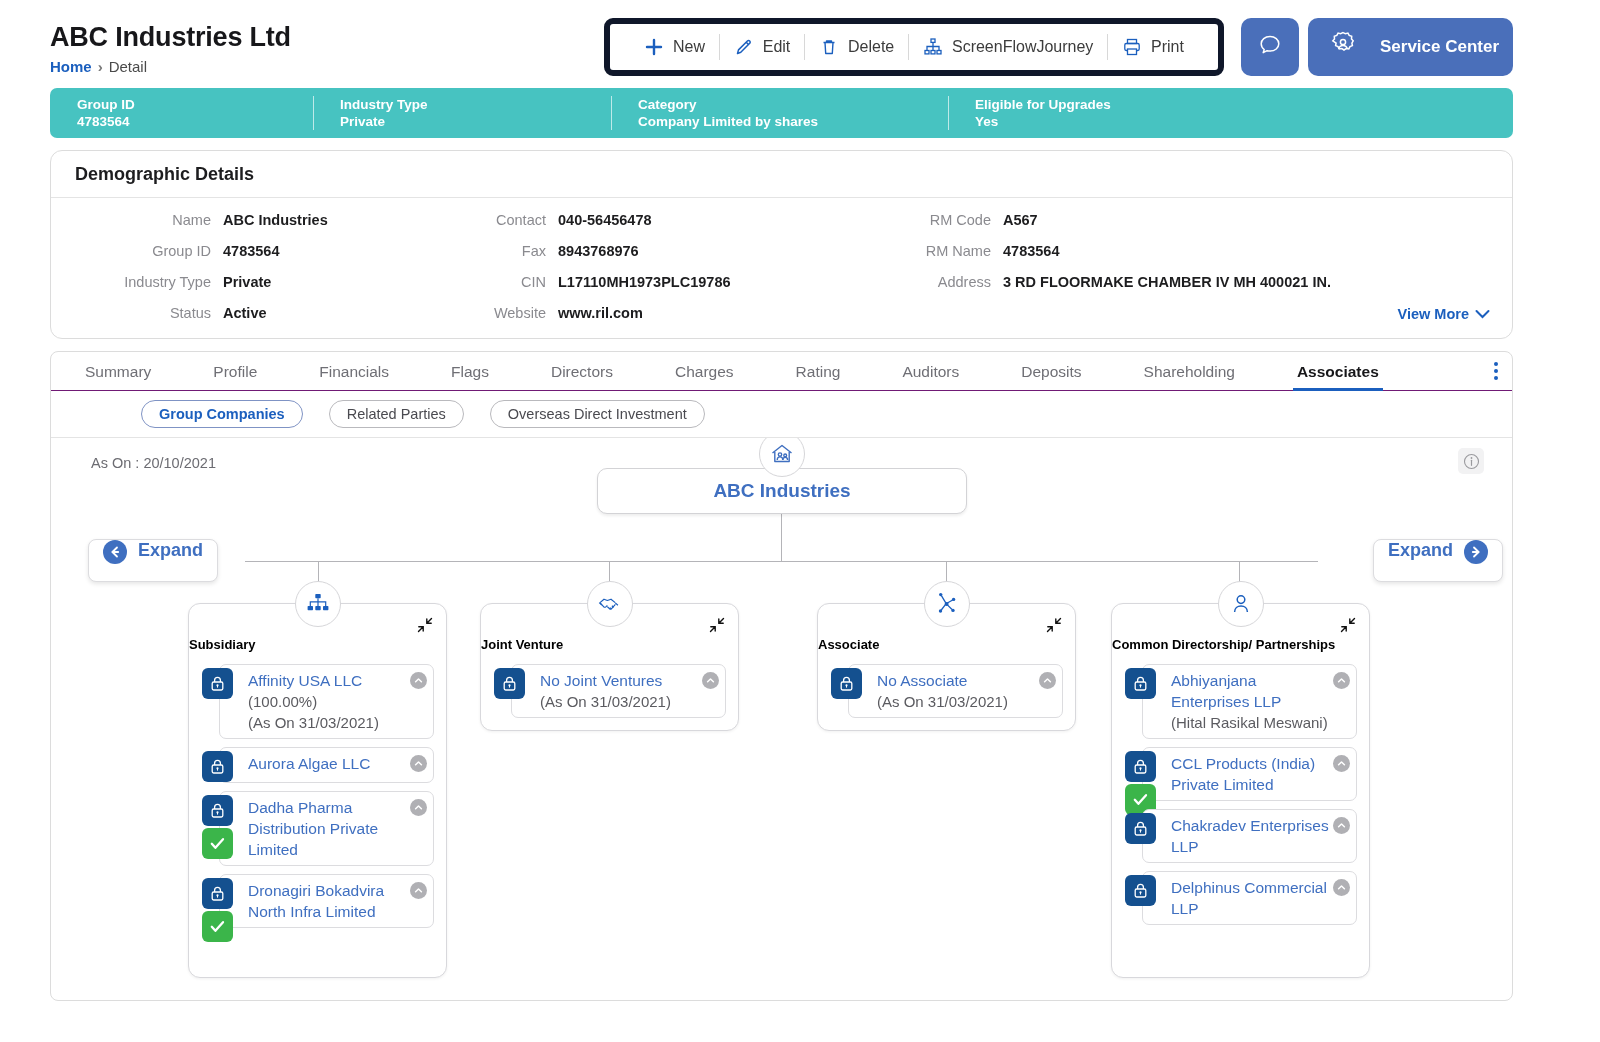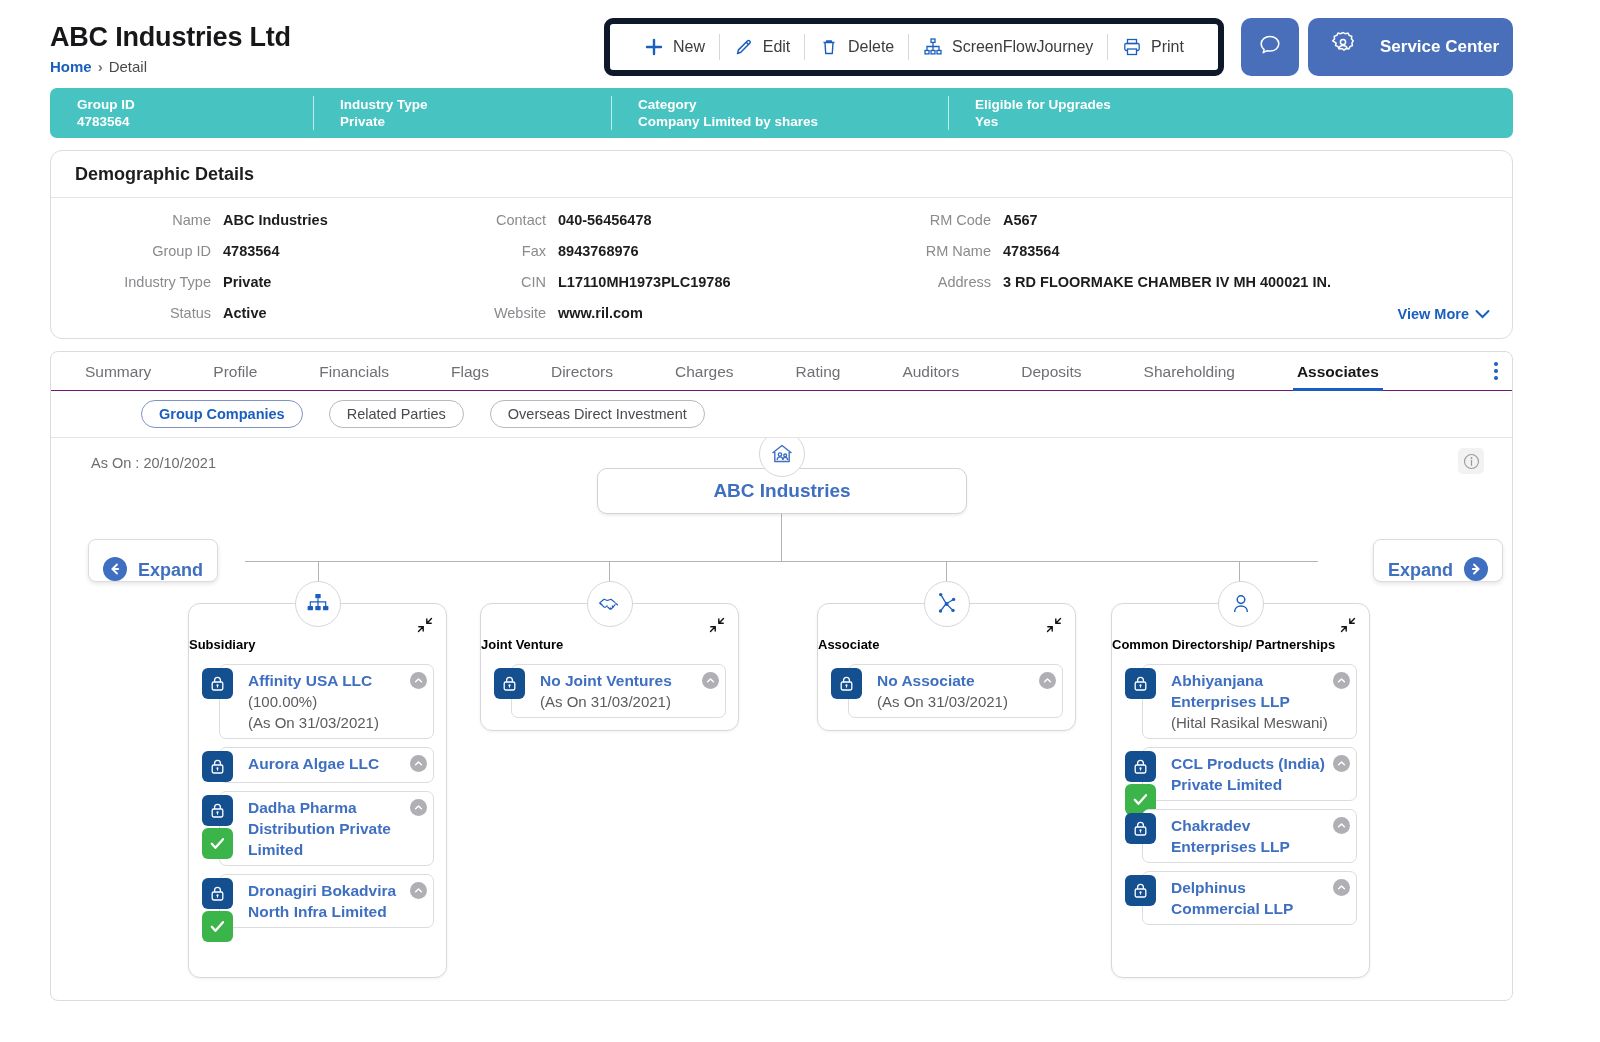--- a/index.html
+++ b/index.html
@@ -174,21 +174,21 @@
   .v-root { left: 730px; top: 76px; width: 1px; height: 47px; }
   .h-bus  { left: 194px; top: 123px; width: 1073px; height: 1px; }
   .v-c1 { left: 267px; top: 123px; width: 1px; height: 42px; }
   .v-c2 { left: 558px; top: 123px; width: 1px; height: 42px; }
   .v-c3 { left: 895px; top: 123px; width: 1px; height: 42px; }
   .v-c4 { left: 1188px; top: 123px; width: 1px; height: 42px; }
 
   .exp-btn {
     position: absolute; top: 101px; height: 43px;
     border: 1px solid #dcdcdf; border-radius: 8px; background: #fff;
-    display: flex; align-items: flex-end; gap: 11px; padding: 0 14px;
+    display: flex; align-items: flex-start; gap: 11px; padding: 0 14px;
     font-size: 18px; color: #3f6fc0; font-weight: bold; cursor: pointer;
     box-shadow: 0 2px 4px rgba(0,0,0,0.10); z-index: 8;
   }
   .exp-left  { left: 37px; }
   .exp-right { left: 1322px; }
   .circ-arrow {
     width: 24px; height: 24px; border-radius: 50%; background: #3f6fc0;
     display: flex; align-items: center; justify-content: center; color: #fff;
     font-size: 14px; line-height: 1;
   }
@@ -209,21 +209,21 @@
   }
   .gitems { padding: 8px 12px 12px 12px; }
 
   .gitem {
     position: relative; margin: 0 0 8px 18px;
     border: 1px solid #dcdcdf; border-radius: 7px; background: #fff;
     min-height: 36px; padding: 5px 26px 5px 28px;
   }
   .gitem:last-child { margin-bottom: 0; }
   .gitem-name {
-    font-size: 15.5px; color: #3f6fc0; font-weight: bold; line-height: 21px;
+    font-size: 15.5px; color: #3f6fc0; font-weight: normal; line-height: 21px;
   }
   .gitem-sub { font-size: 15px; color: #5b5b60; line-height: 21px; }
   .lock-ico {
     position: absolute; left: -18px; top: 3px; width: 31px; height: 31px;
     border-radius: 6px; background: #14508f;
     display: flex; align-items: center; justify-content: center;
   }
   .check-ico {
     position: absolute; left: -18px; top: 36px; width: 31px; height: 31px;
     border-radius: 6px; background: #3bb54a;

